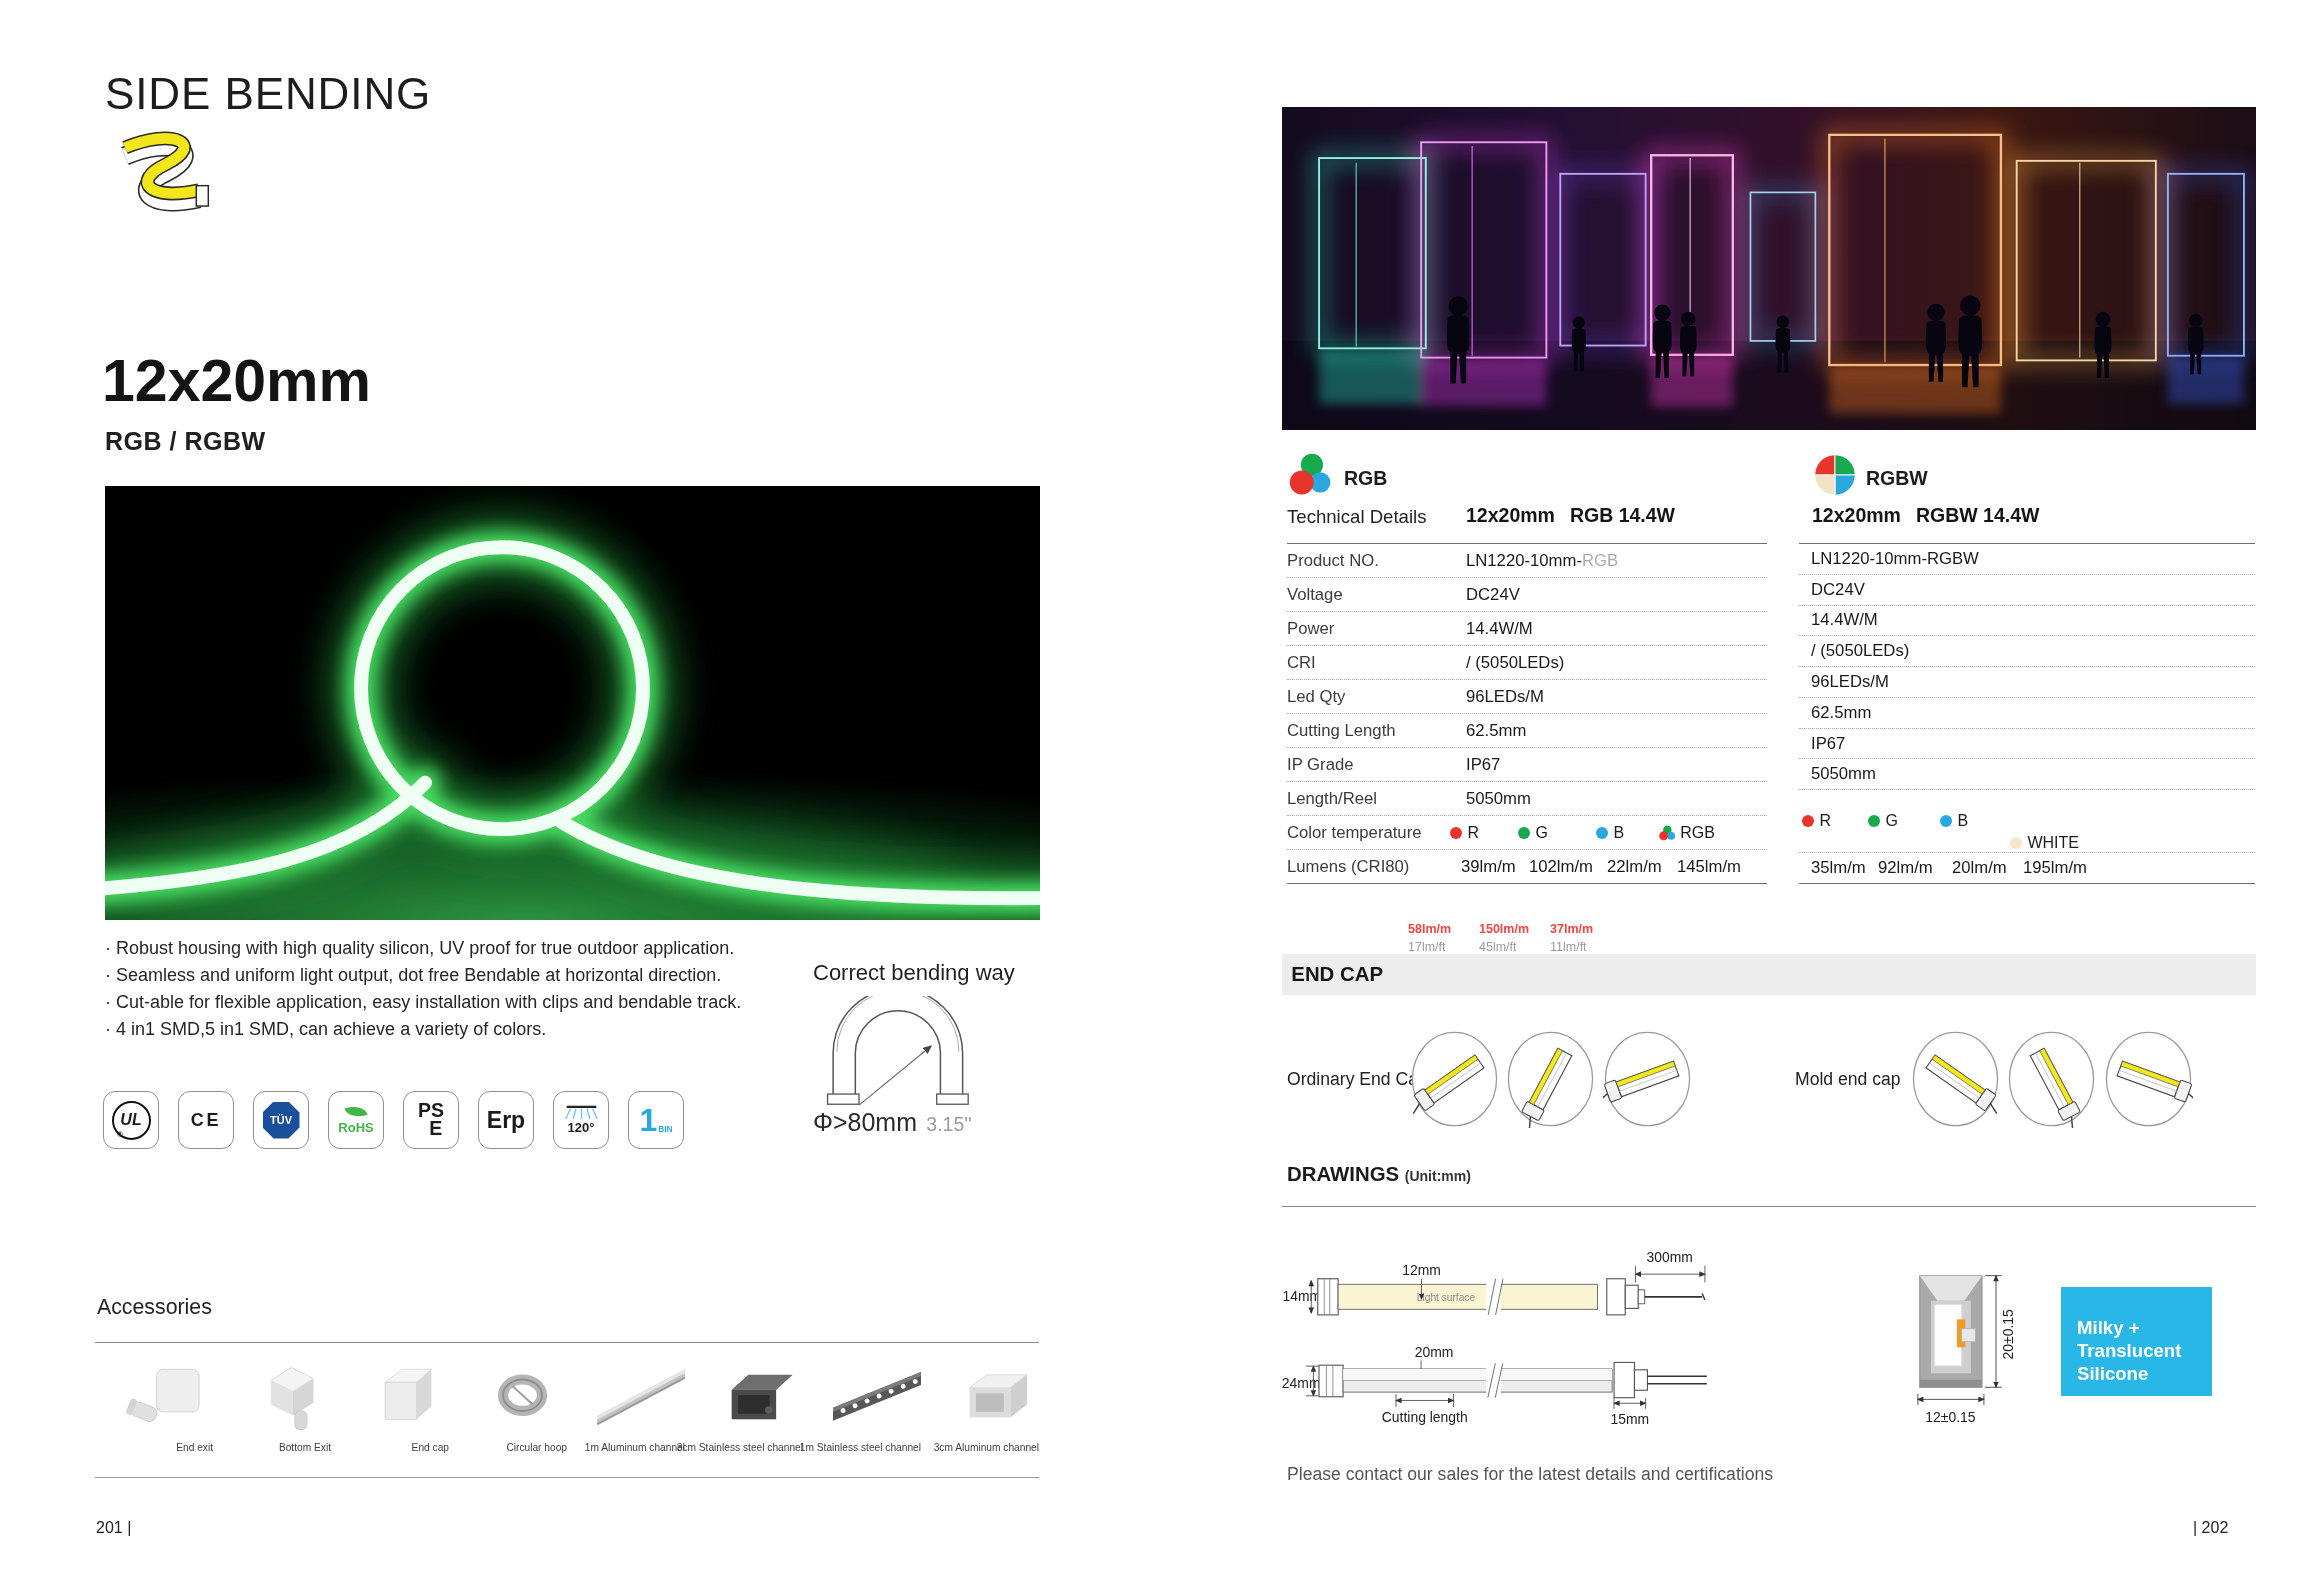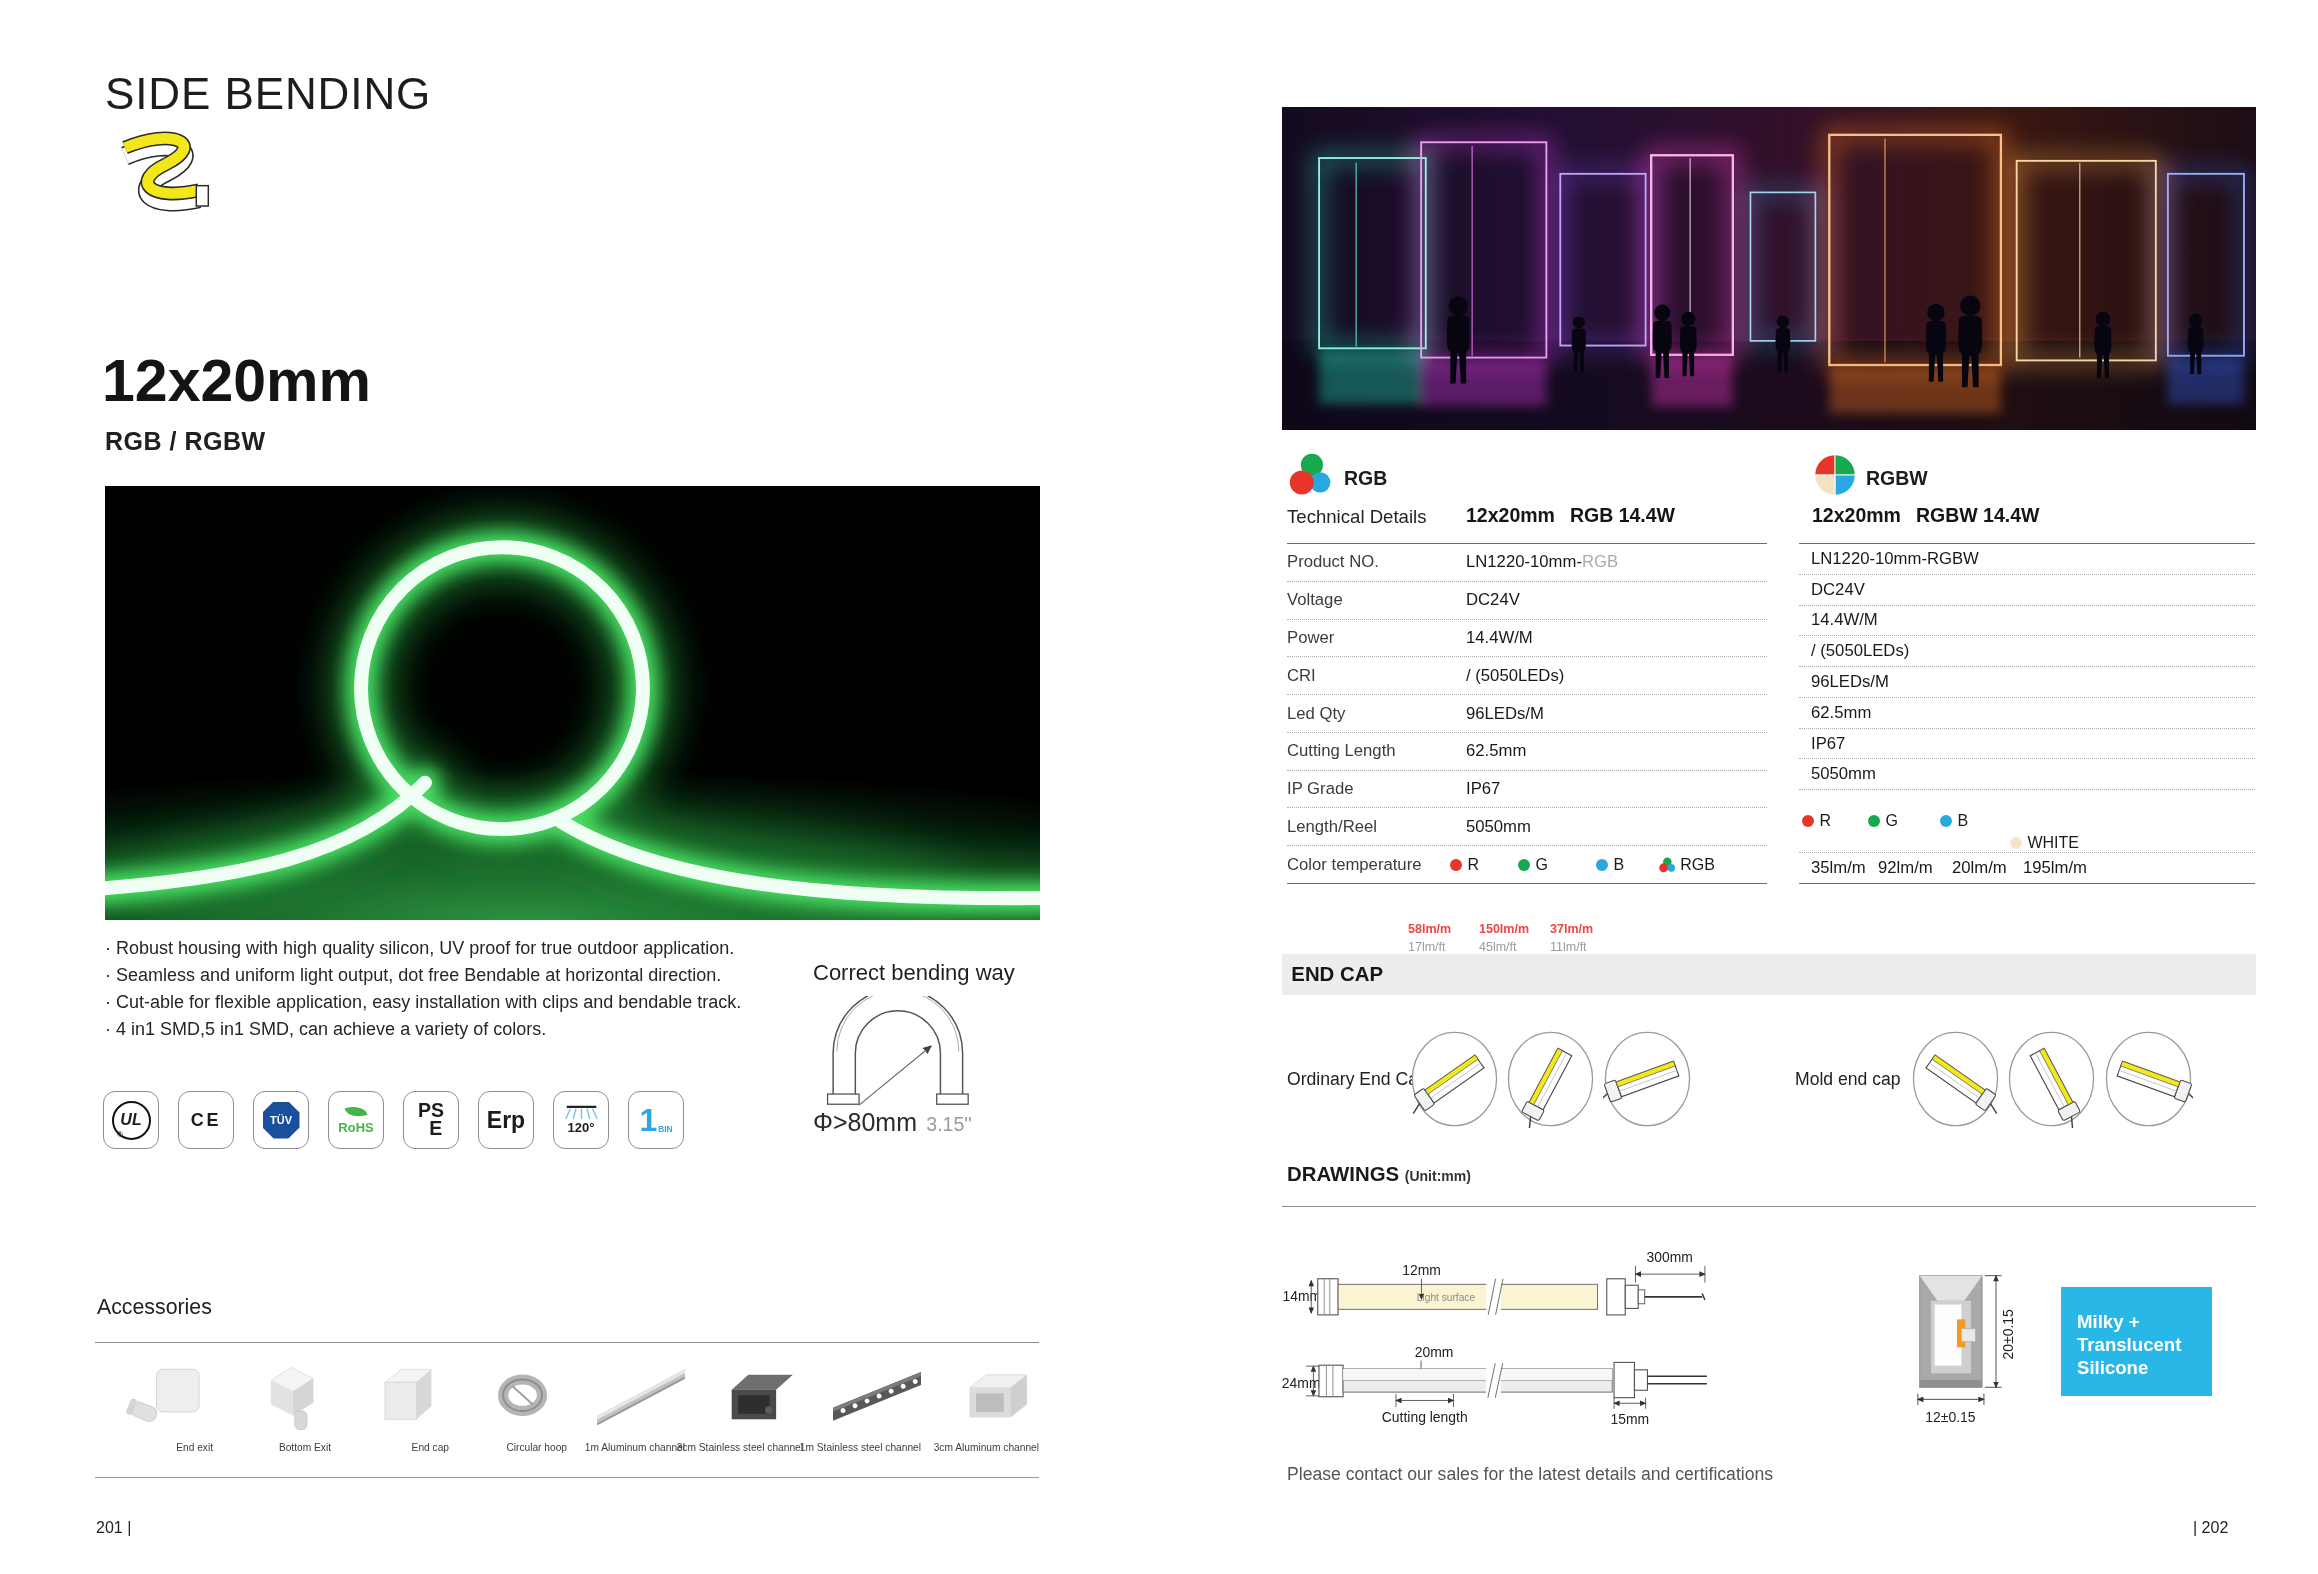--- a/index.html
+++ b/index.html
@@ -88,21 +88,21 @@
 .endcap-mold-label{left:1795px;top:1069px;font-size:17.6px;color:#222}
 #endcaps-ordinary{left:1410px;top:1030px;display:flex;gap:7.4px}
 #endcaps-mold{left:1911px;top:1030px;display:flex;gap:7.4px}
 .drw-title{left:1287px;top:1163px;font-size:20.4px;font-weight:600;color:#1a1a1a;display:flex;align-items:baseline}
 .drw-unit{font-size:14px;font-weight:700;margin-left:5.6px;color:#333}
 .hr-d{left:1282px;top:1206px;width:974px}
 .drawing1{left:1280px;top:1238px}
 .drawing2{left:1280px;top:1340px}
 .cross{left:1903px;top:1258px}
 .silicone{left:2061px;top:1287px;width:151px;height:109px;background:#29b7e8;color:#fff;
-  font-weight:700;font-size:18.6px;line-height:23px;padding:23px 0 0 16px}
+  font-weight:700;font-size:18.6px;line-height:23px;padding:29px 0 0 16px}
 .note{left:1287px;top:1464px;font-size:17.6px;color:#555}
 svg text{font-family:"Liberation Sans","DejaVu Sans",sans-serif}
 </style>
 </head>
 <body>
 
 <div class="sheet">
 
   <div class="abs title">SIDE BENDING</div>
 
@@ -471,20 +471,29 @@
           <span class="chan" style="width: 93px;">
             <svg class="cluster" width="16.7" height="16" viewBox="0 0 18 17">
               <circle cx="9" cy="5" r="4.6" fill="#17a94d"></circle>
               <circle cx="13.2" cy="11.5" r="4.2" fill="#29a8e0"></circle>
               <circle cx="5" cy="11.5" r="4.8" fill="#e8352b"></circle>
             </svg>
             <span class="chan-name">RGB</span>
           </span>
         </span>
       </div>
+      <div class="t-row">
+        <span class="t-label">Lumens (CRI80)</span>
+        <span class="t-chans" style="padding-left: 11px;">
+          <span class="lum" style="width: 68px;">39lm/m</span>
+          <span class="lum" style="width: 78px;">102lm/m</span>
+          <span class="lum" style="width: 70px;">22lm/m</span>
+          <span class="lum" style="width: 83px;">145lm/m</span>
+        </span>
+      </div>
     </div>
   <div class="spec-table" id="rgbw-table">
       <div class="t-row">
         <span class="t-value" style="padding-left: 12px;">LN1220-10mm-RGBW</span>
       </div>
       <div class="t-row">
         <span class="t-value" style="padding-left: 12px;">DC24V</span>
       </div>
       <div class="t-row">
         <span class="t-value" style="padding-left: 12px;">14.4W/M</span>

